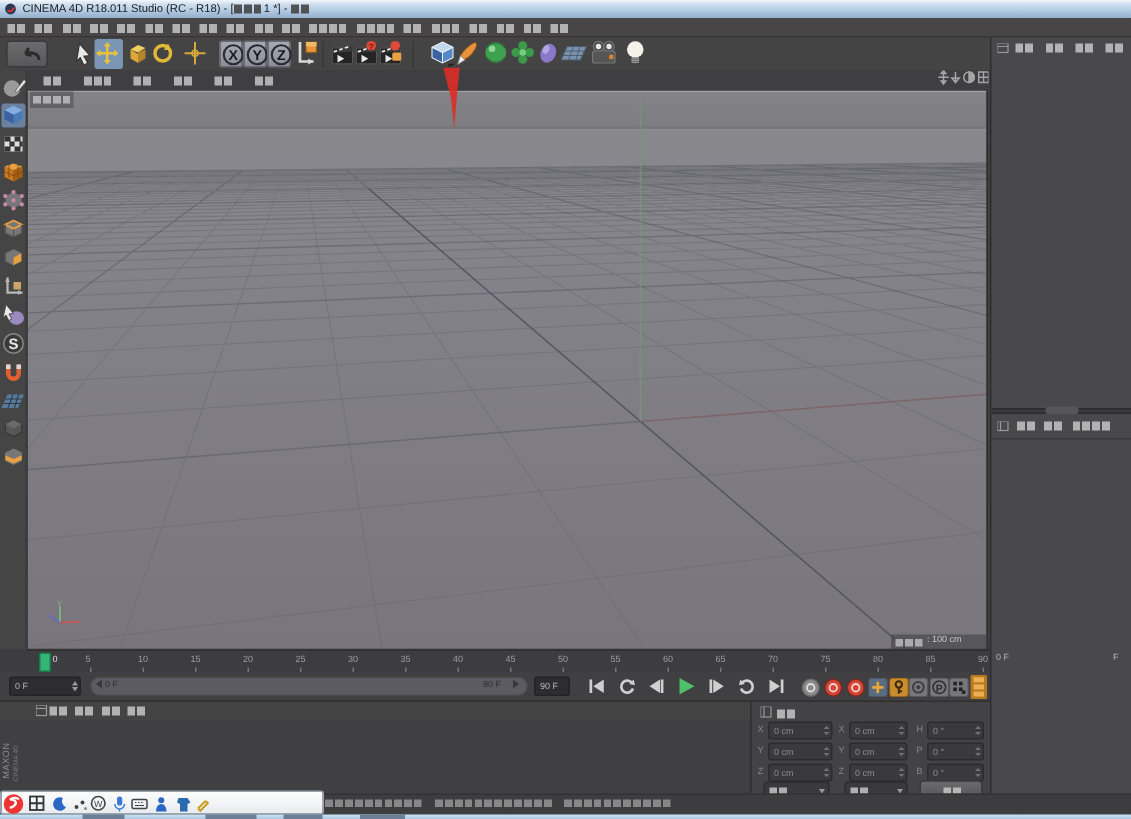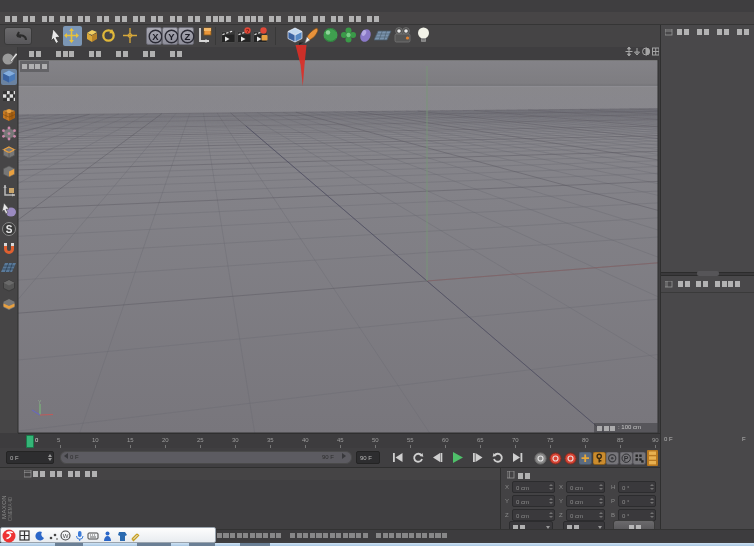--- a/index.html
+++ b/index.html
@@ -35,20 +35,27 @@
 #coords{left:500px;top:467px;width:160px;height:62px;background:#434244;border-top:1px solid #2f2f2f;border-left:1px solid #2f2f2f}
 #status{left:0;top:529px;width:754px;height:12px;background:#3d3c3e;border-top:1px solid #333}
 #sogou{left:0;top:527px;width:216px;height:16px;background:linear-gradient(#fdfdfd,#e8ecf0);border:1px solid #9aa4ae;border-radius:2px}
 #taskbar{left:0;top:543px;width:754px;height:3px;background:linear-gradient(#cfe3f4,#a8c6e2)}
 
 .fld{position:absolute;background:#2d2d2f;border:1px solid #242424;border-radius:2px;color:#b9b9b9;font-size:6px}
 .btn{position:absolute;background:linear-gradient(#6b6a6c,#58575a);border:1px solid #3a3a3a;border-radius:3px}
 </style></head><body>
 <div id="win">
 
+<div id="title" class="abs">
+<svg class="abs" style="left:3px;top:2px" width="9" height="8">
+        <circle cx="4" cy="4" r="3.6" fill="#2a3a55"></circle>
+        <path d="M2 5a2.5 2.5 0 0 0 4-2" stroke="#e03030" stroke-width="1.4" fill="none"></path>
+      </svg>
+<span class="txt">CINEMA 4D R18.011 Studio (RC - R18) - [<i class="cd" style="width:18px;height:6px"></i> 1 *] - <i class="cd" style="width:12px;height:6px"></i></span>
+</div>
 <div id="menubar" class="abs"></div>
     <i class="c abs" style="left:5px;top:15.5px;width:12px;height:6px"></i>
     <i class="c abs" style="left:23.299999999999997px;top:15.5px;width:12px;height:6px"></i>
     <i class="c abs" style="left:41.599999999999994px;top:15.5px;width:12px;height:6px"></i>
     <i class="c abs" style="left:59.89999999999999px;top:15.5px;width:12px;height:6px"></i>
     <i class="c abs" style="left:78.19999999999999px;top:15.5px;width:12px;height:6px"></i>
     <i class="c abs" style="left:96.49999999999999px;top:15.5px;width:12px;height:6px"></i>
     <i class="c abs" style="left:114.79999999999998px;top:15.5px;width:12px;height:6px"></i>
     <i class="c abs" style="left:133.09999999999997px;top:15.5px;width:12px;height:6px"></i>
     <i class="c abs" style="left:151.39999999999998px;top:15.5px;width:12px;height:6px"></i>

